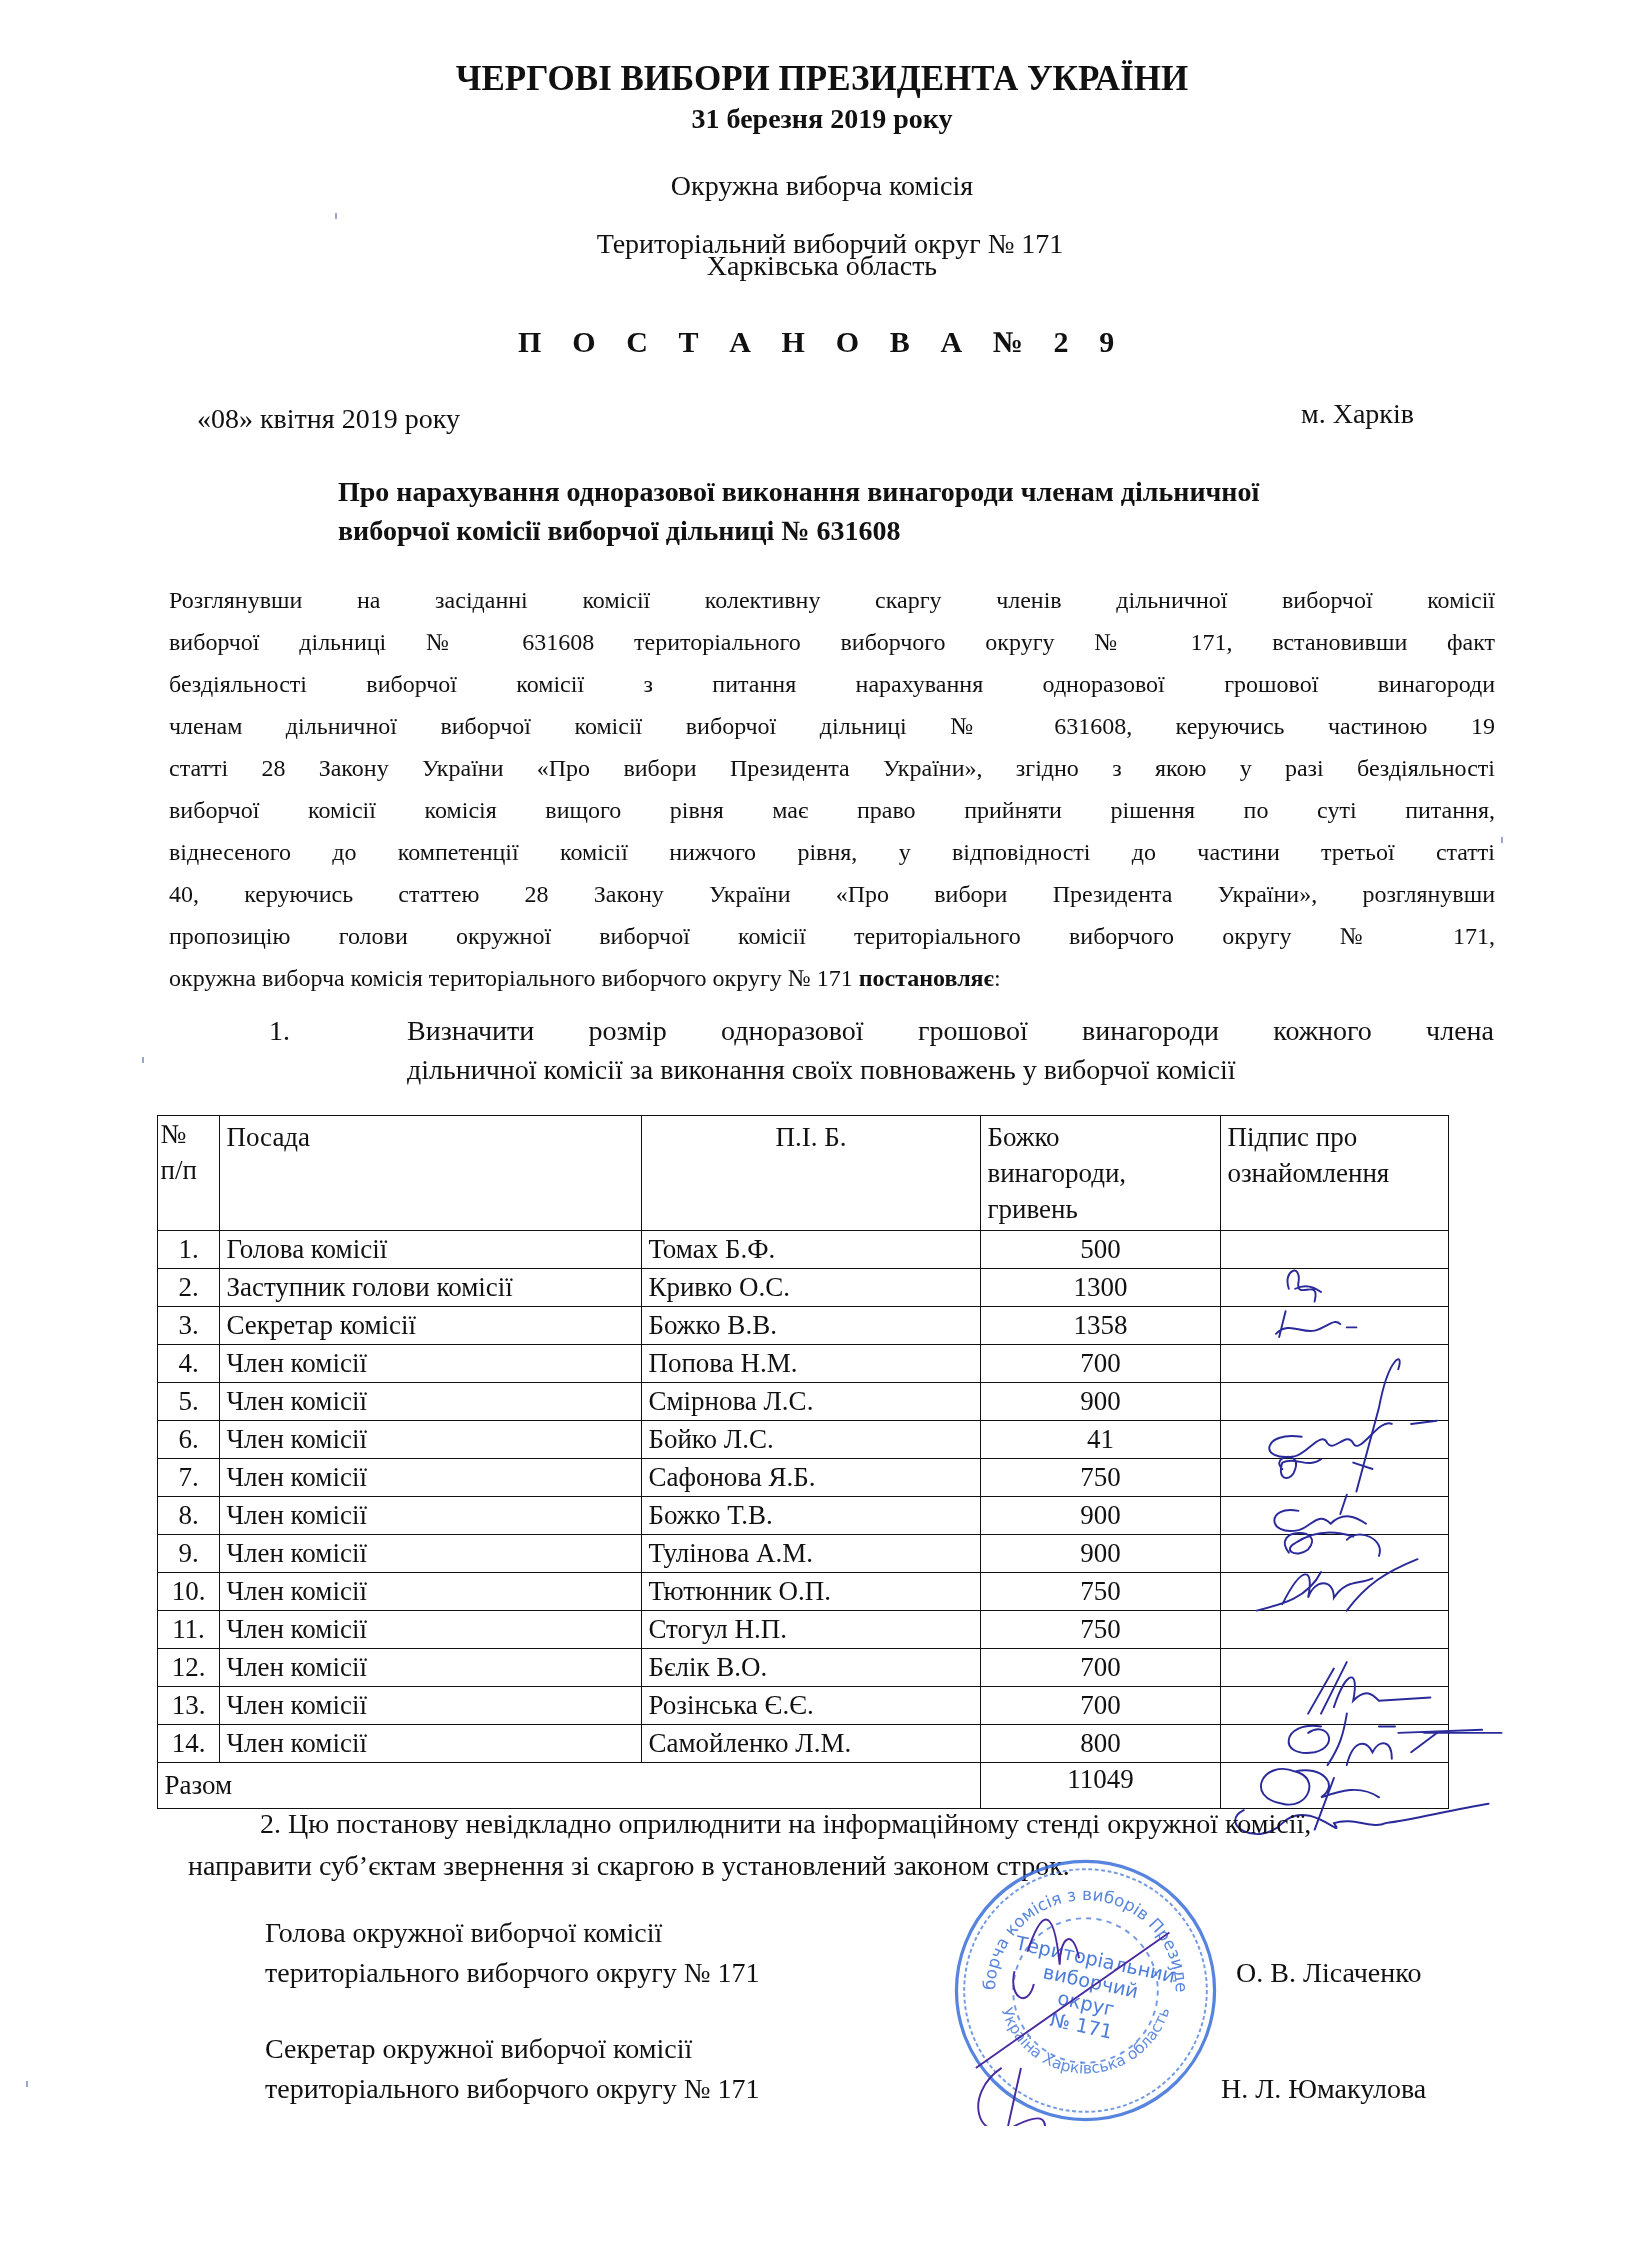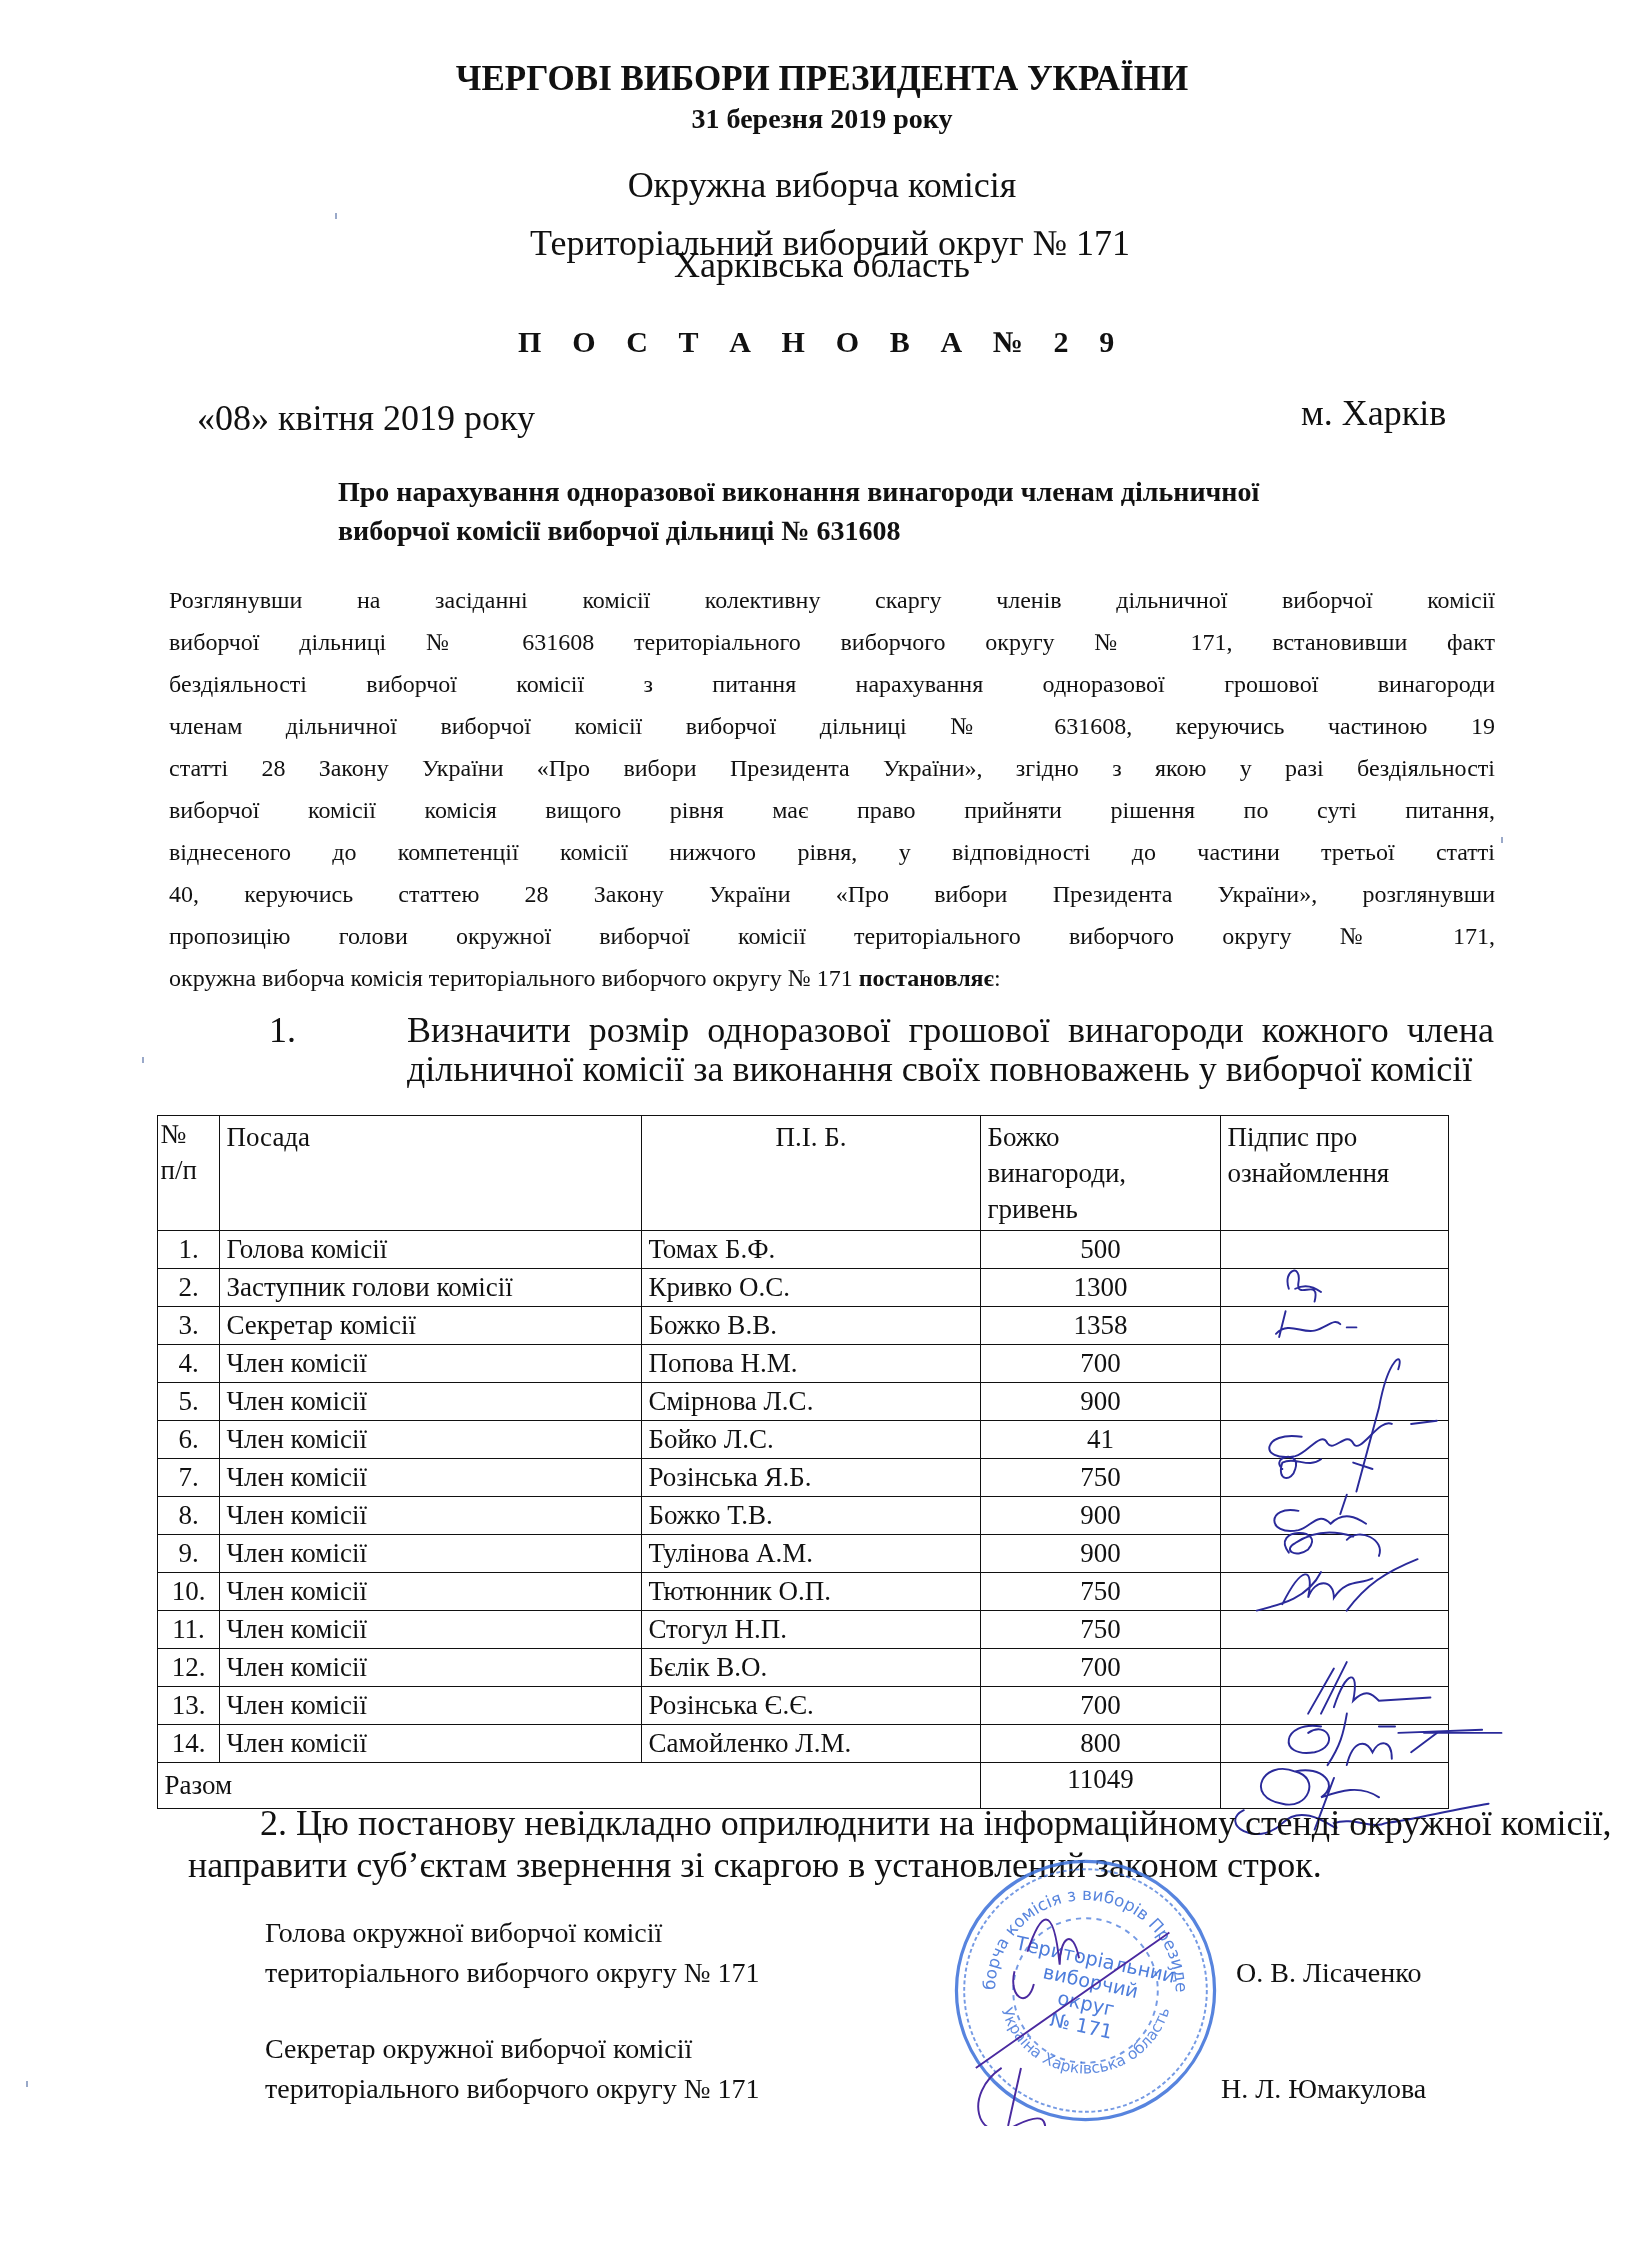--- a/index.html
+++ b/index.html
@@ -4,21 +4,21 @@
 <style>
   html, body { margin: 0; padding: 0; }
   body {
     width: 1644px; height: 2261px; background: #ffffff; position: relative; overflow: hidden;
     font-family: "Liberation Serif", "DejaVu Serif", serif; color: #111;
   }
   .abs { position: absolute; }
   .center { left: 0; width: 1644px; text-align: center; }
   .h1 { font-size: 35px; font-weight: bold; }
   .h2 { font-size: 28px; font-weight: bold; }
-  .line { font-size: 36px; line-height: 39px; }
+  .line { font-size: 28px; line-height: 39px; }
   .title-num { font-size: 30px; font-weight: bold; letter-spacing: 11.6px; }
   .subject { font-size: 28px; font-weight: bold; line-height: 39px; }
   .para { font-size: 24px; line-height: 42px; text-align: justify; text-align-last: justify; }
   .para .last { text-align-last: left; }
   .para-row { display: block; text-align: justify; text-align-last: justify; white-space: normal; }
   .para-row.last { text-align-last: left; }
   table.awards {
     position: absolute; left: 157px; top: 1115px; width: 1292px;
     border-collapse: collapse; font-size: 27px; table-layout: fixed;
   }
@@ -127,21 +127,21 @@
     <tr>
         <td class="c-num">6.</td>
         <td>Член комісії</td>
         <td>Бойко Л.С.</td>
         <td class="c-sum">41</td>
         <td class="c-sign"></td>
       </tr>
     <tr>
         <td class="c-num">7.</td>
         <td>Член комісії</td>
-        <td>Розінська Я.Б.</td>
+        <td>Сафонова Я.Б.</td>
         <td class="c-sum">750</td>
         <td class="c-sign"></td>
       </tr>
     <tr>
         <td class="c-num">8.</td>
         <td>Член комісії</td>
         <td>Божко Т.В.</td>
         <td class="c-sum">900</td>
         <td class="c-sign"></td>
       </tr>

